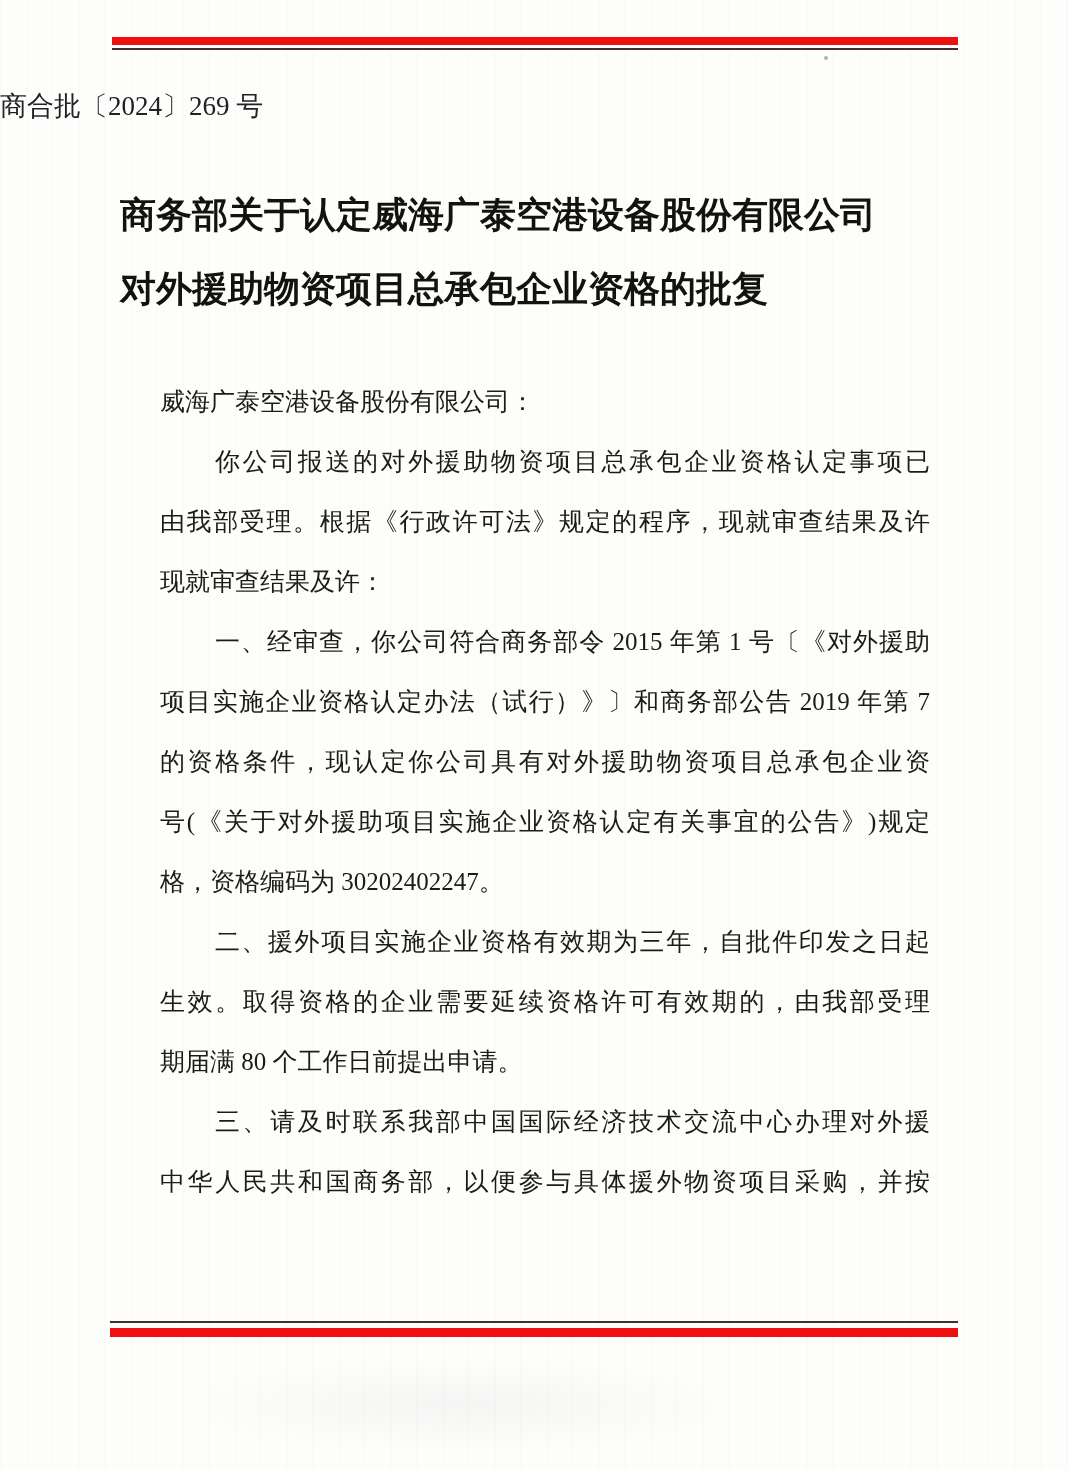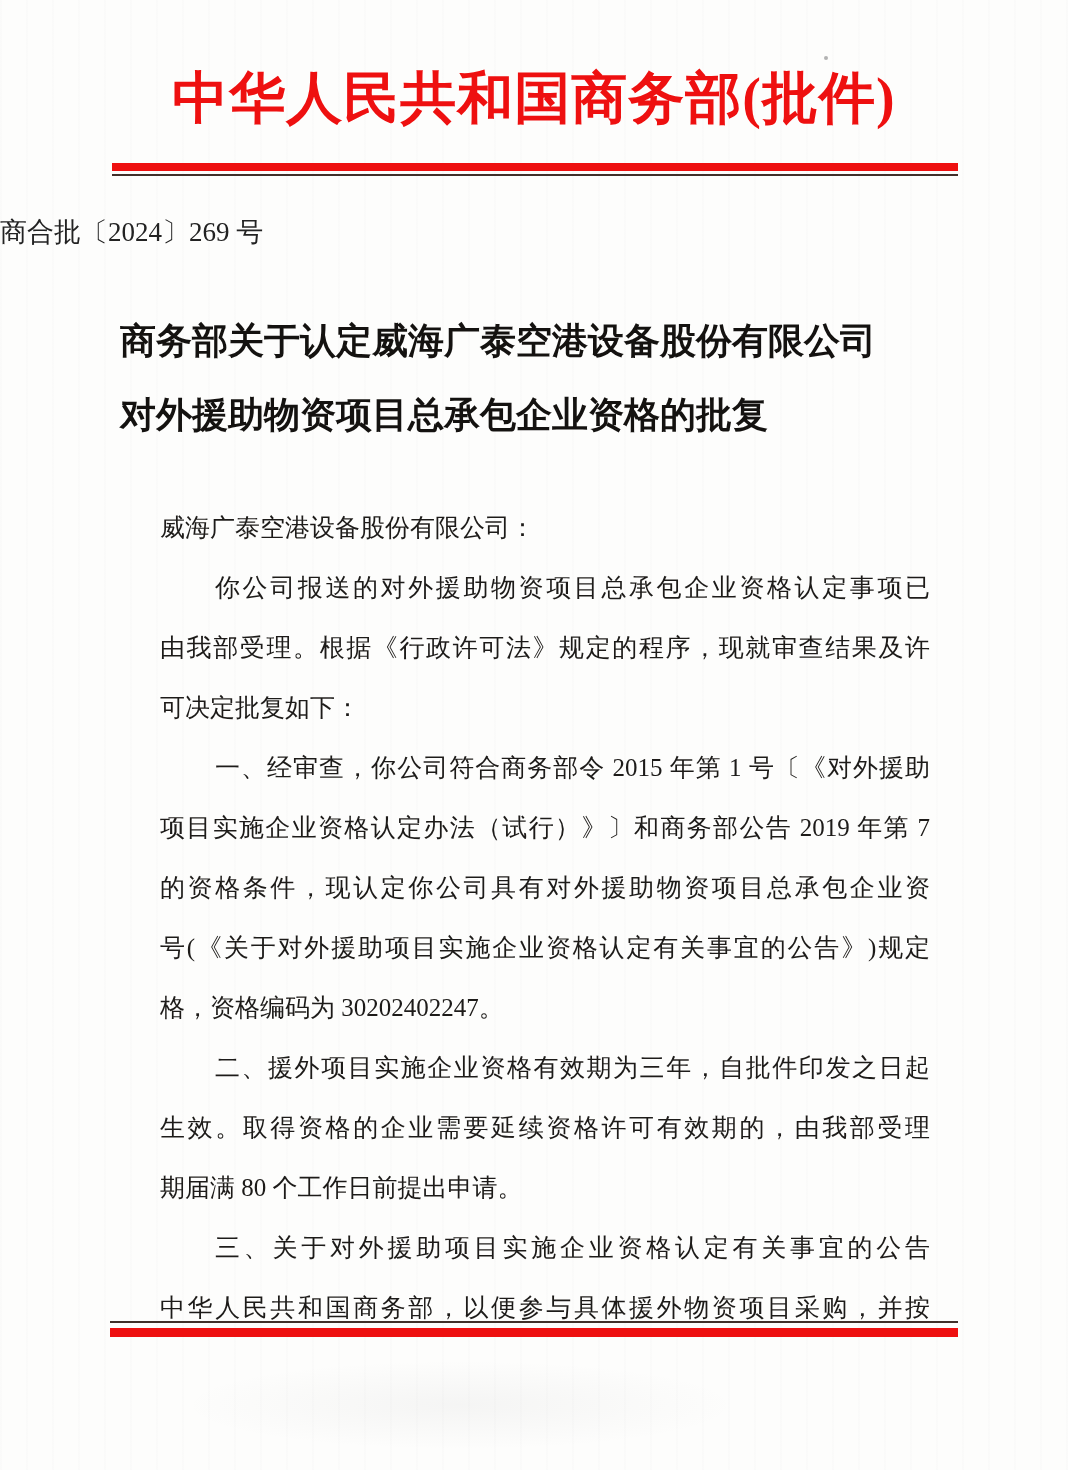--- a/index.html
+++ b/index.html
@@ -80,21 +80,20 @@
     position:absolute; left:180px; top:1360px;
     width:560px; height:90px; border-radius:50%;
     background:radial-gradient(ellipse at center, rgba(90,90,95,0.05), rgba(0,0,0,0) 70%);
   }
 </style>
 </head>
 <body>
 
 <div class="page">
 
-  <div class="gov-header" style="color:#ee1010;">中华人民共和国商务部(批件)</div>
 
   <div class="rule">
     <div class="red-bar"></div>
     <div class="gap"></div>
     <div class="dark-bar"></div>
   </div>
 
   <div class="doc-number">商合批〔2024〕269 号</div>
 
   <div class="doc-title">
@@ -102,39 +101,39 @@
     <div>对外援助物资项目总承包企业资格的批复</div>
   </div>
 
   <div class="body-block">
 
     <div class="line">威海广泰空港设备股份有限公司：</div>
 
     <div>
       <div class="line indent fill">你公司报送的对外援助物资项目总承包企业资格认定事项已</div>
       <div class="line fill">由我部受理。根据《行政许可法》规定的程序，现就审查结果及许</div>
-      <div class="line">可决定批复如下：</div>
+      <div class="line">现就审查结果及许：</div>
     </div>
 
     <div>
       <div class="line indent fill">一、经审查，你公司符合商务部令 2015 年第 1 号〔《对外援助</div>
       <div class="line fill">项目实施企业资格认定办法（试行）》〕和商务部公告 2019 年第 7</div>
       <div class="line fill">的资格条件，现认定你公司具有对外援助物资项目总承包企业资</div>
       <div class="line fill">号(《关于对外援助项目实施企业资格认定有关事宜的公告》)规定</div>
       <div class="line">格，资格编码为 30202402247。</div>
     </div>
 
     <div>
       <div class="line indent fill">二、援外项目实施企业资格有效期为三年，自批件印发之日起</div>
       <div class="line fill">生效。取得资格的企业需要延续资格许可有效期的，由我部受理</div>
       <div class="line">期届满 80 个工作日前提出申请。</div>
     </div>
 
     <div>
-      <div class="line indent fill">三、关于对外援助项目实施企业资格认定有关事宜的公告</div>
+      <div class="line indent fill">三、请及时联系我部中国国际经济技术交流中心办理对外援</div>
       <div class="line fill">中华人民共和国商务部，以便参与具体援外物资项目采购，并按</div>
     </div>
 
   </div>
 
   <div class="footer-rule">
     <div class="dark-bar"></div>
     <div class="gap"></div>
     <div class="red-bar"></div>
   </div>

